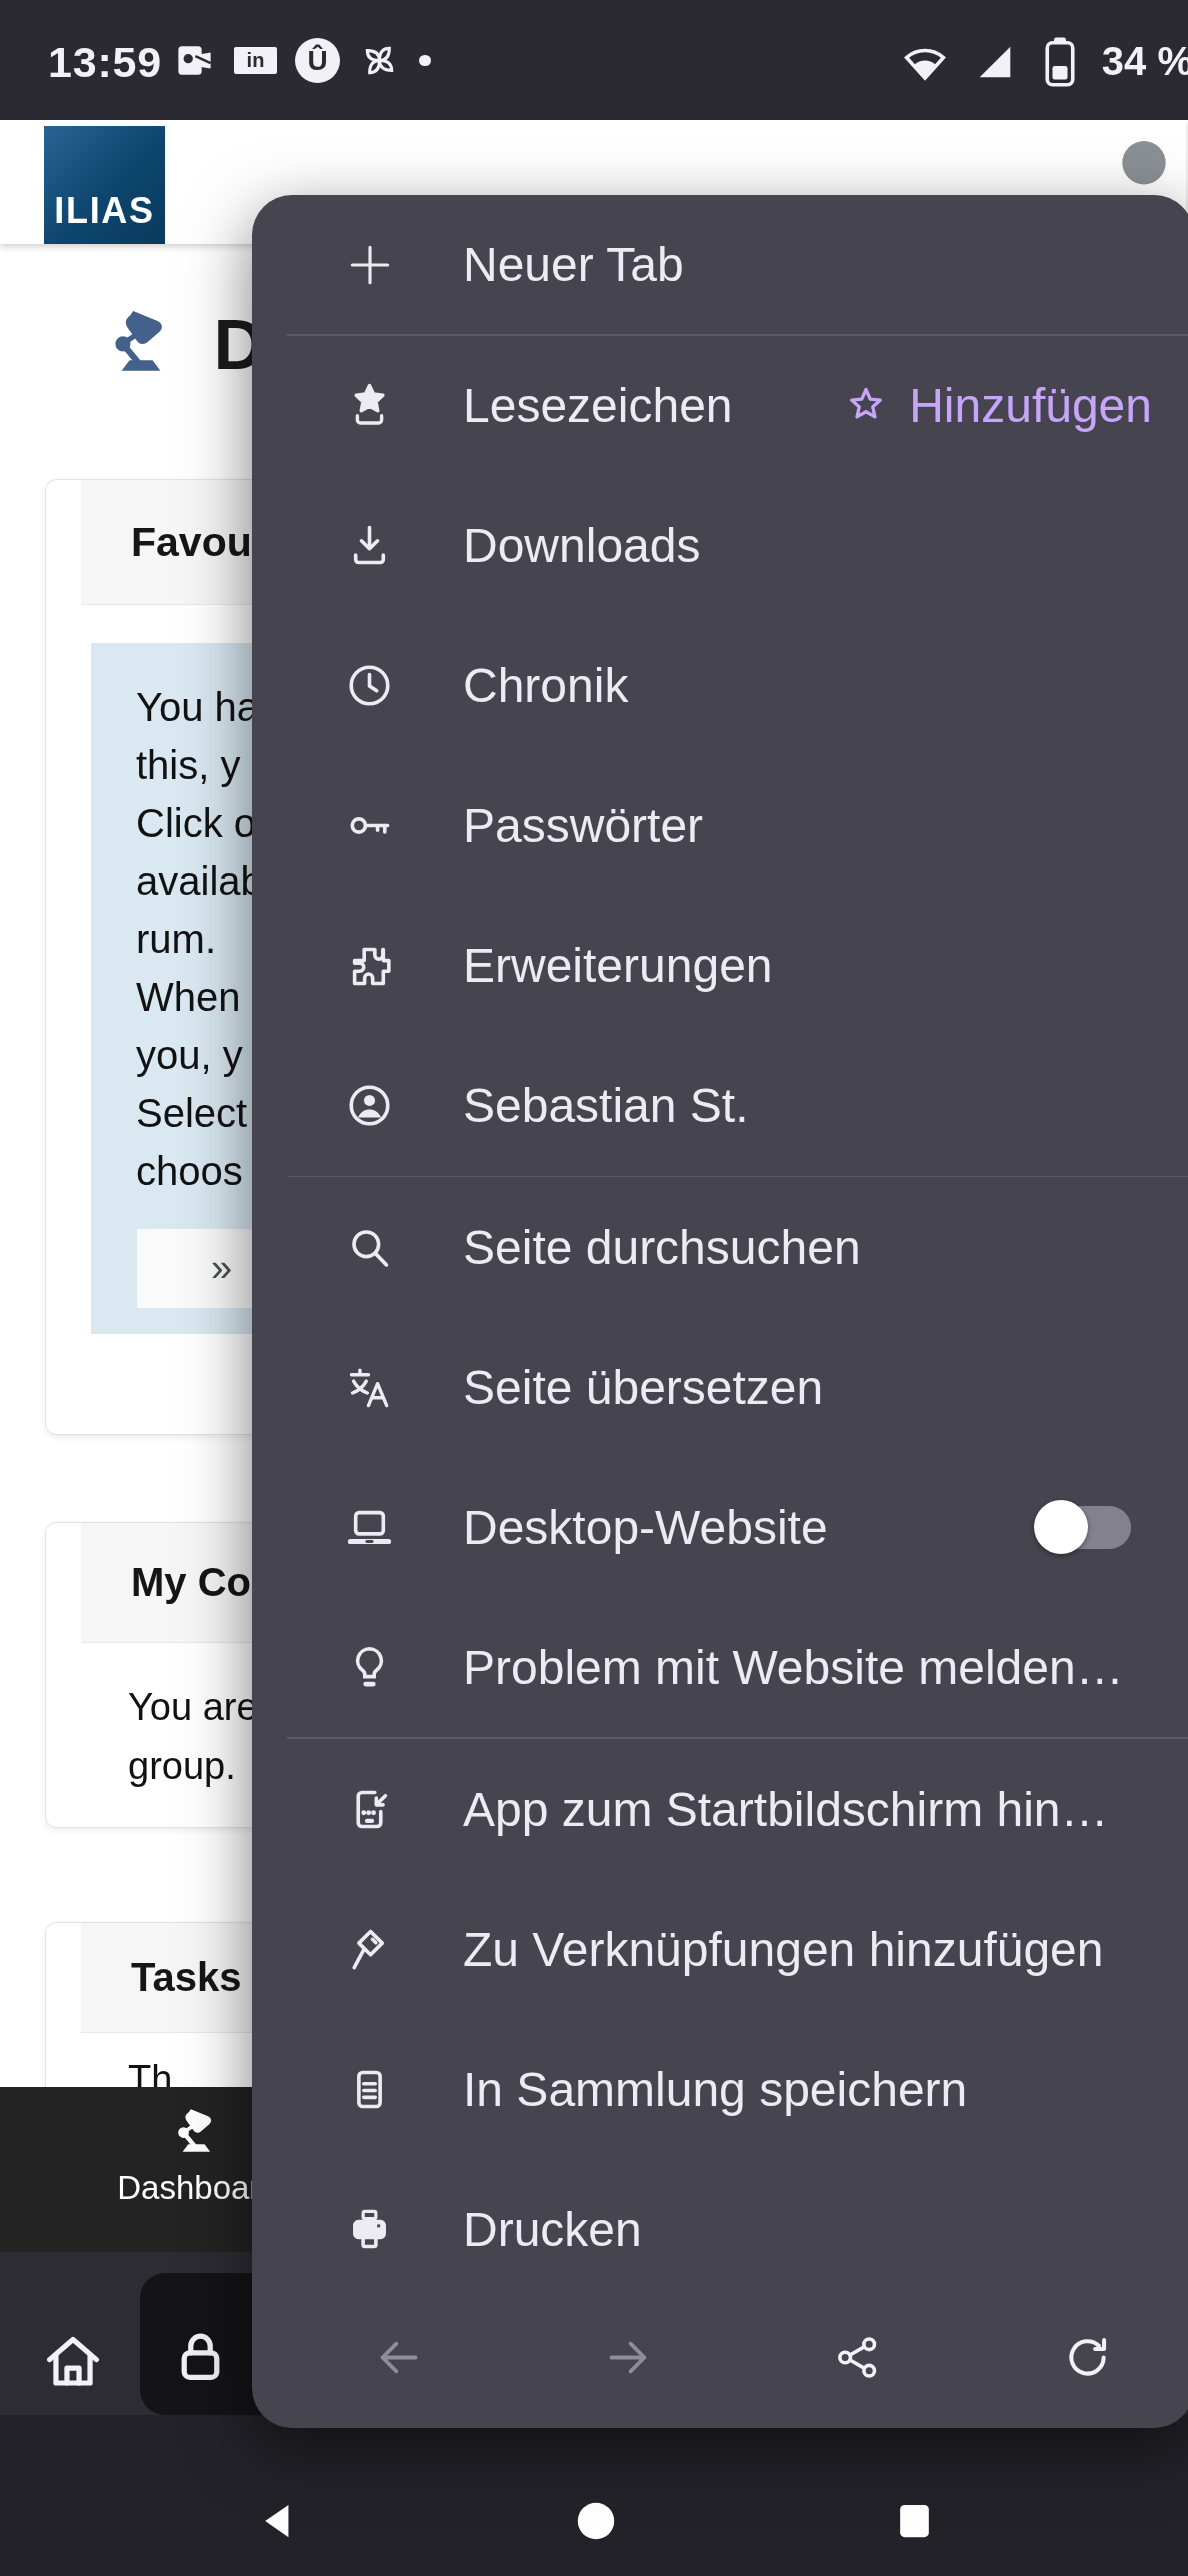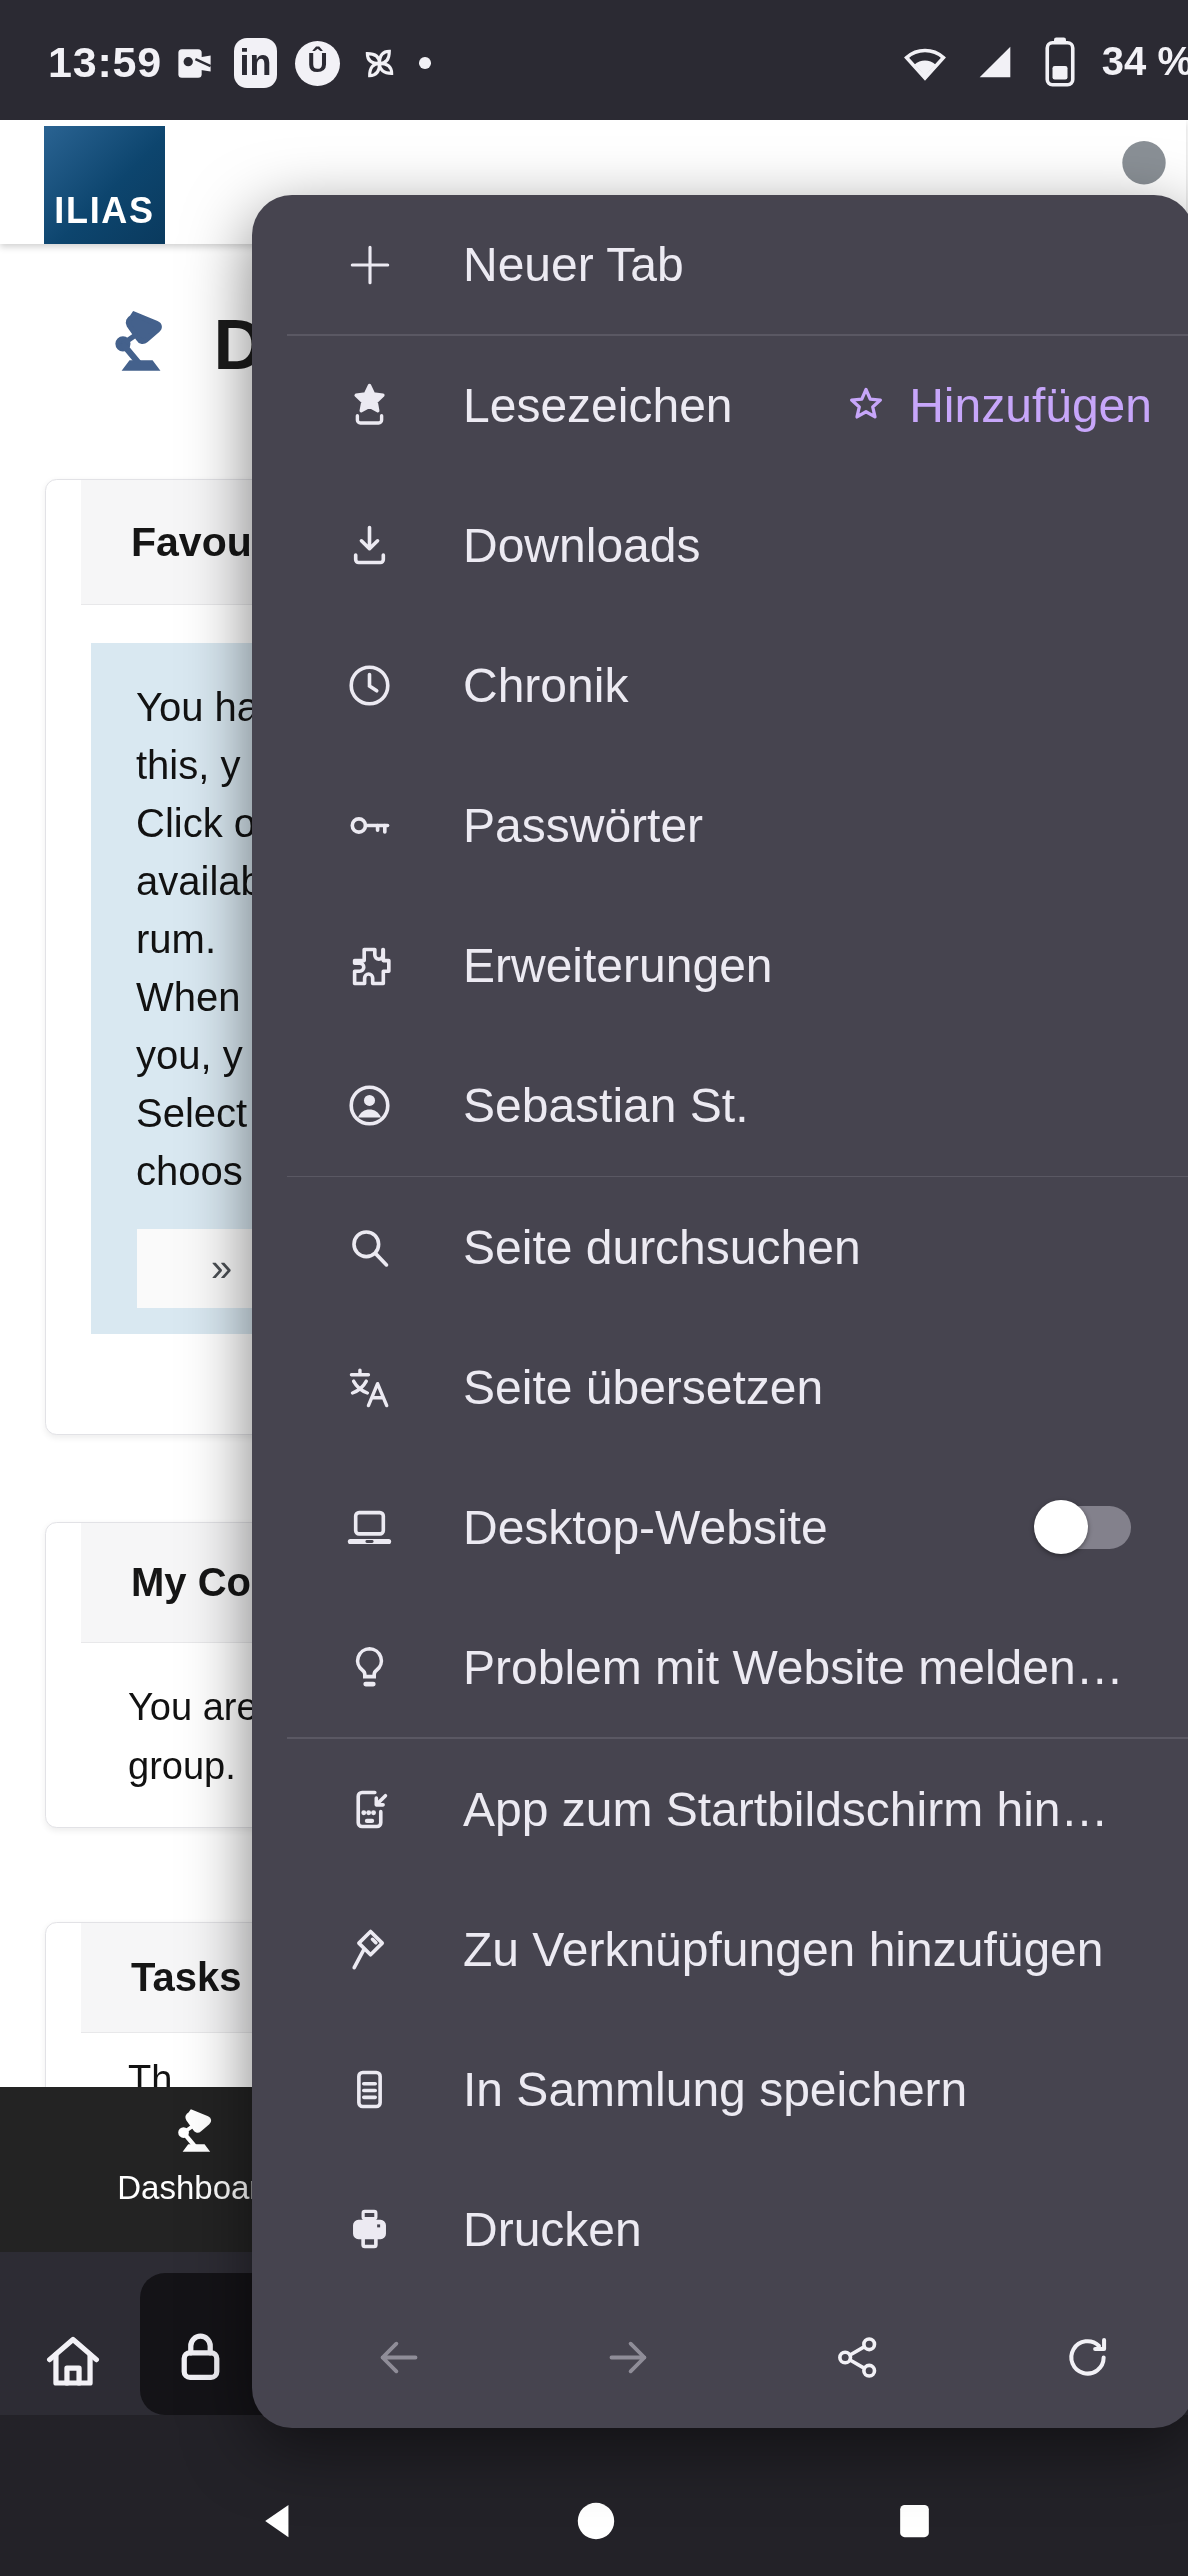--- a/index.html
+++ b/index.html
@@ -8,22 +8,22 @@
   .abs{position:absolute;padding-left:35px;}
   svg{display:block;}
 
   
   .statusbar{left:0;top:0;width:1189px;height:120px;background:#2b2a33;z-index:30;
     display:flex;align-items:center;color:#f2f1f6;}
   .sb-time{position:absolute;left:48px;top:38px;font-size:43px;font-weight:bold;letter-spacing:0.8px;}
   .sb-icons{position:absolute;left:173px;top:38px;display:flex;align-items:center;gap:18px;}
   .sb-right{position:absolute;right:31px;top:36px;display:flex;align-items:center;gap:23px;}
   .sb-batt-txt{font-size:40px;font-weight:bold;}
-  .li-badge{width:43px;height:50px;background:#f2f1f6;border-radius:13px;color:#2b2a33;
-    font-weight:bold;font-size:36px;display:flex;align-items:center;justify-content:center;}
+  .li-badge{width:43px;height:27px;background:#f2f1f6;border-radius:2px;color:#2b2a33;
+    font-weight:bold;font-size:20px;display:flex;align-items:center;justify-content:center;}
   .circ-badge{width:45px;height:45px;background:#f2f1f6;border-radius:50%;color:#2b2a33;
     font-weight:bold;font-size:28px;display:flex;align-items:center;justify-content:center;}
   .dot-badge{width:11.6px;height:11.6px;border-radius:50%;background:#f2f1f6;}
 
   
   .header{left:0;top:120px;width:1151px;height:124px;background:#fff;
     box-shadow:0 2.5px 6.6px rgba(0,0,0,.18);z-index:1;}
   .logo{position:absolute;left:44px;top:5.8px;width:121px;height:118px;
     background:linear-gradient(135deg,#2a6392 0%,#0d456e 55%,#0a3a5e 100%);
     display:flex;align-items:flex-end;justify-content:center;}

